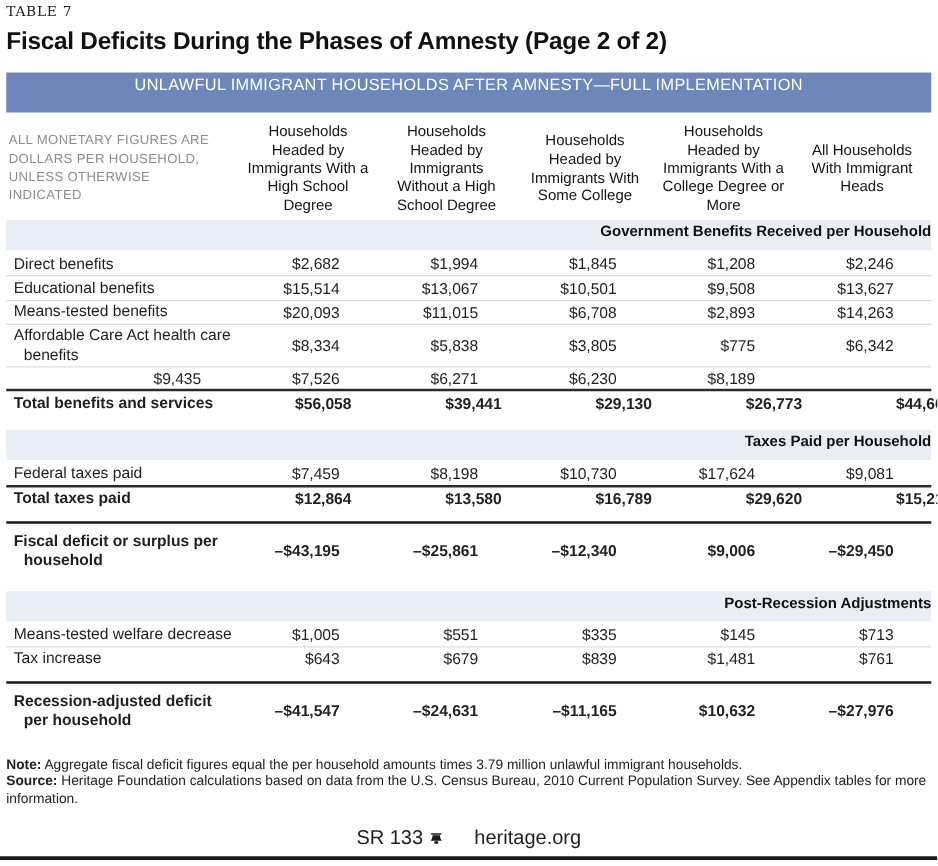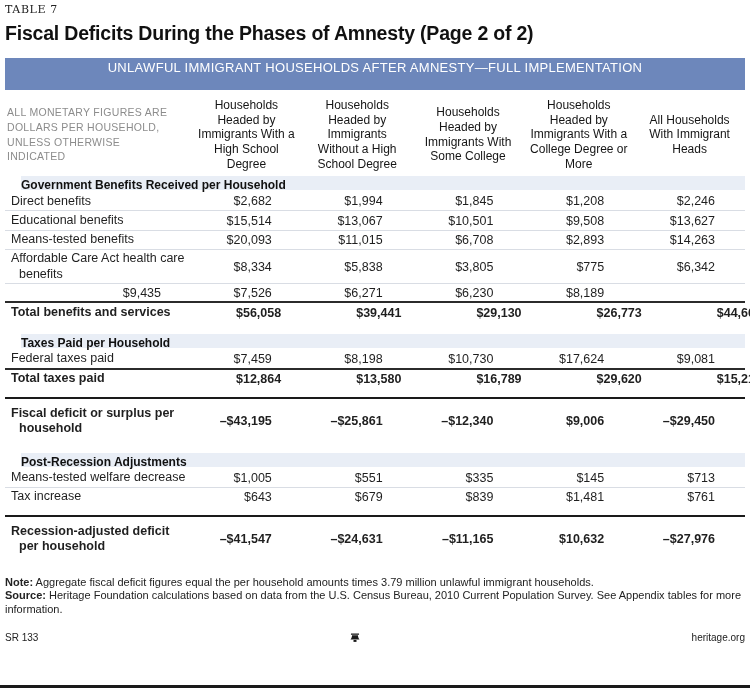--- a/index.html
+++ b/index.html
@@ -58,24 +58,24 @@
     text-transform:uppercase;letter-spacing:0.3px;
     padding:0 22px 0 2px;
   }
   .colhead{
     font-size:12px;line-height:1.22;text-align:center;
     padding:0 4px;color:#151515;
   }
   .section{margin-top:12px;}
   .section:first-of-type{margin-top:4px;}
   .section-bar{
-    height:14px;line-height:18px;
+    height:24px;line-height:18px;
     background:var(--section-bar-bg);
-    font-size:12px;font-weight:700;text-align:left;
-    margin-bottom:2px;color:#111;margin-left:16px;
+    font-size:12px;font-weight:700;text-align:right;
+    margin-bottom:2px;color:#111;
   }
   .row{
     display:grid;
     grid-template-columns:186px repeat(5,1fr);
     align-items:center;
     padding:1.5px 0;
     font-size:12.5px;
   }
   .row + .row{border-top:1px solid var(--hairline);}
   .row .label{
@@ -89,22 +89,22 @@
   }
   .row.grand{
     border-top:2.5px solid var(--heavy-line);
     margin-top:9px;padding-top:7px;padding-bottom:4px;
     font-weight:700;
   }
   .notes{margin-top:17px;font-size:11px;line-height:1.25;color:#222;}
   .notes b{font-weight:700;}
   .sr-line{
     margin-top:15px;
-    display:flex;justify-content:space-between;align-items:center;gap:5px;
-    font-size:10px;color:#222;
+    display:flex;justify-content:center;align-items:center;gap:5px;
+    font-size:16px;color:#222;
   }
   .sr-line .site{color:#222;text-decoration:none;padding-left:19px;}
   .logo svg{display:block;}
 </style>
 </head>
 <body>
 
 <div class="page">
 
   <div class="table-label">TABLE 7</div>

